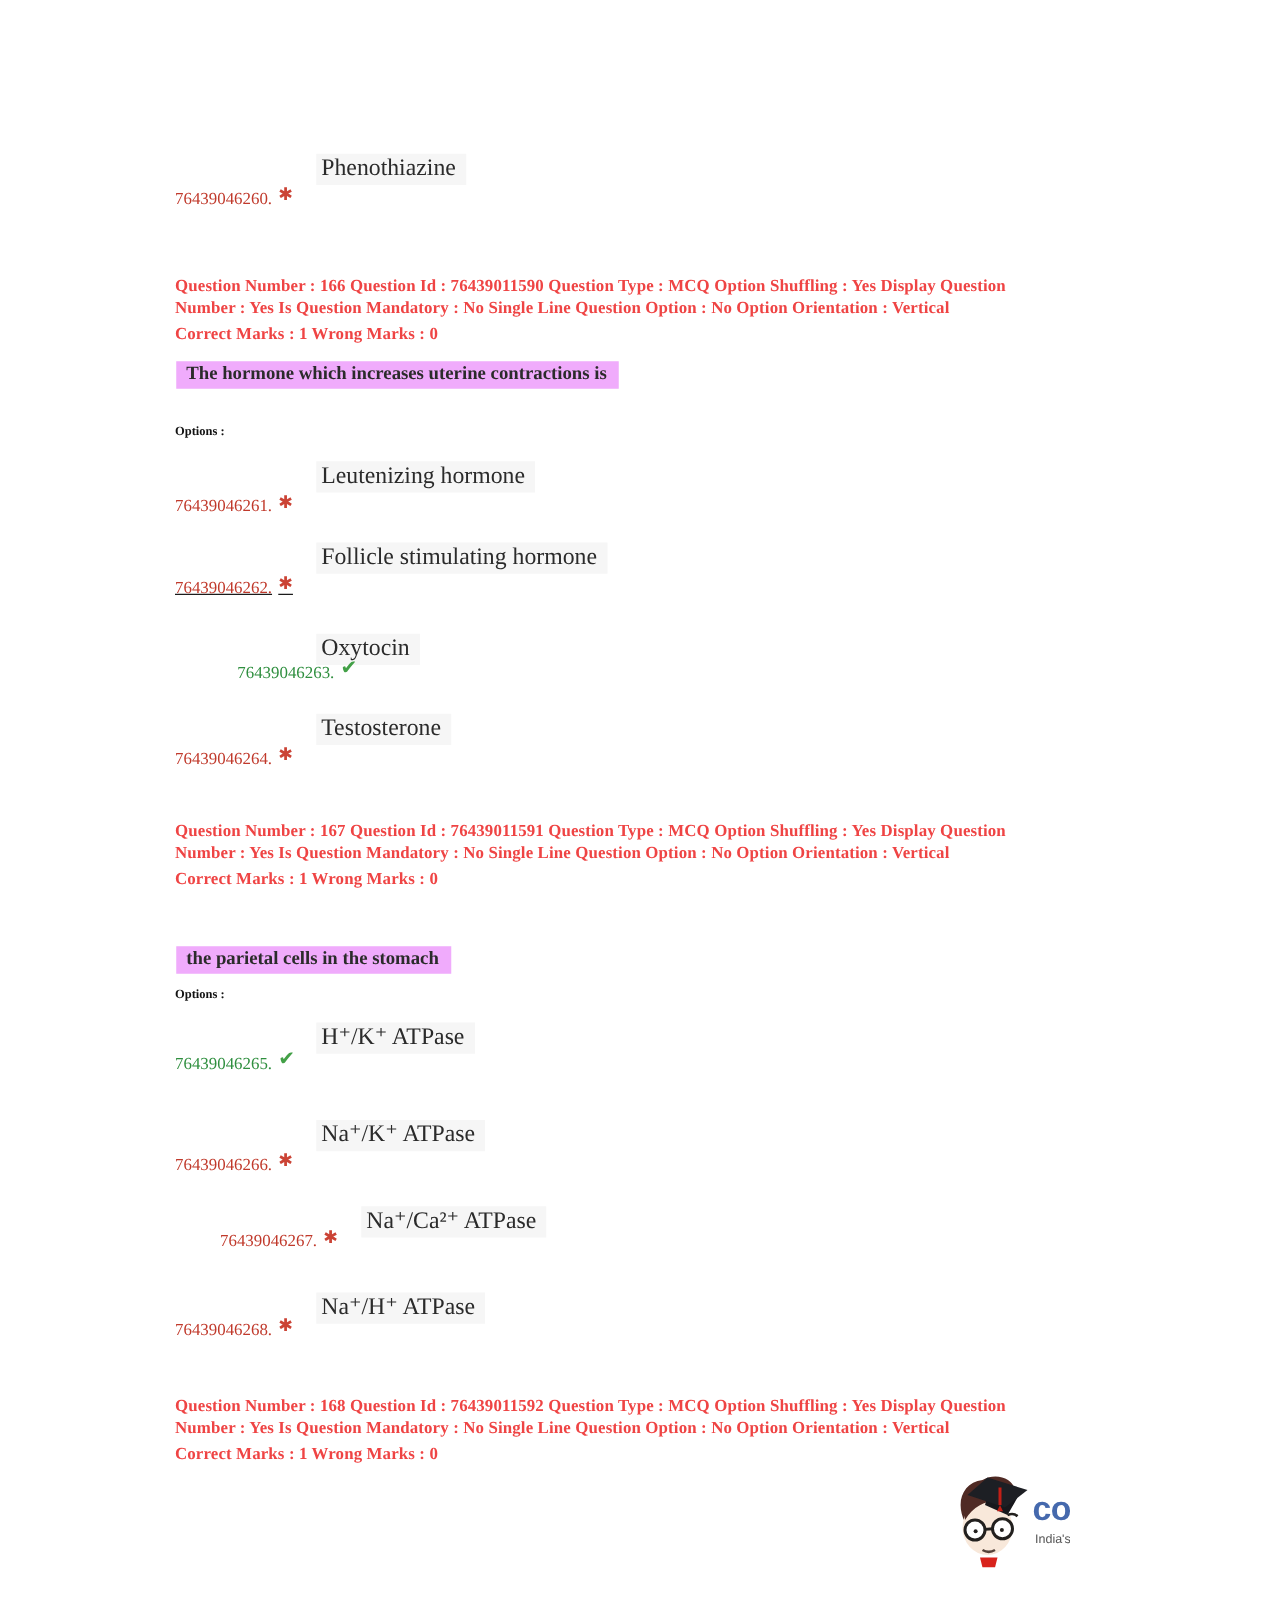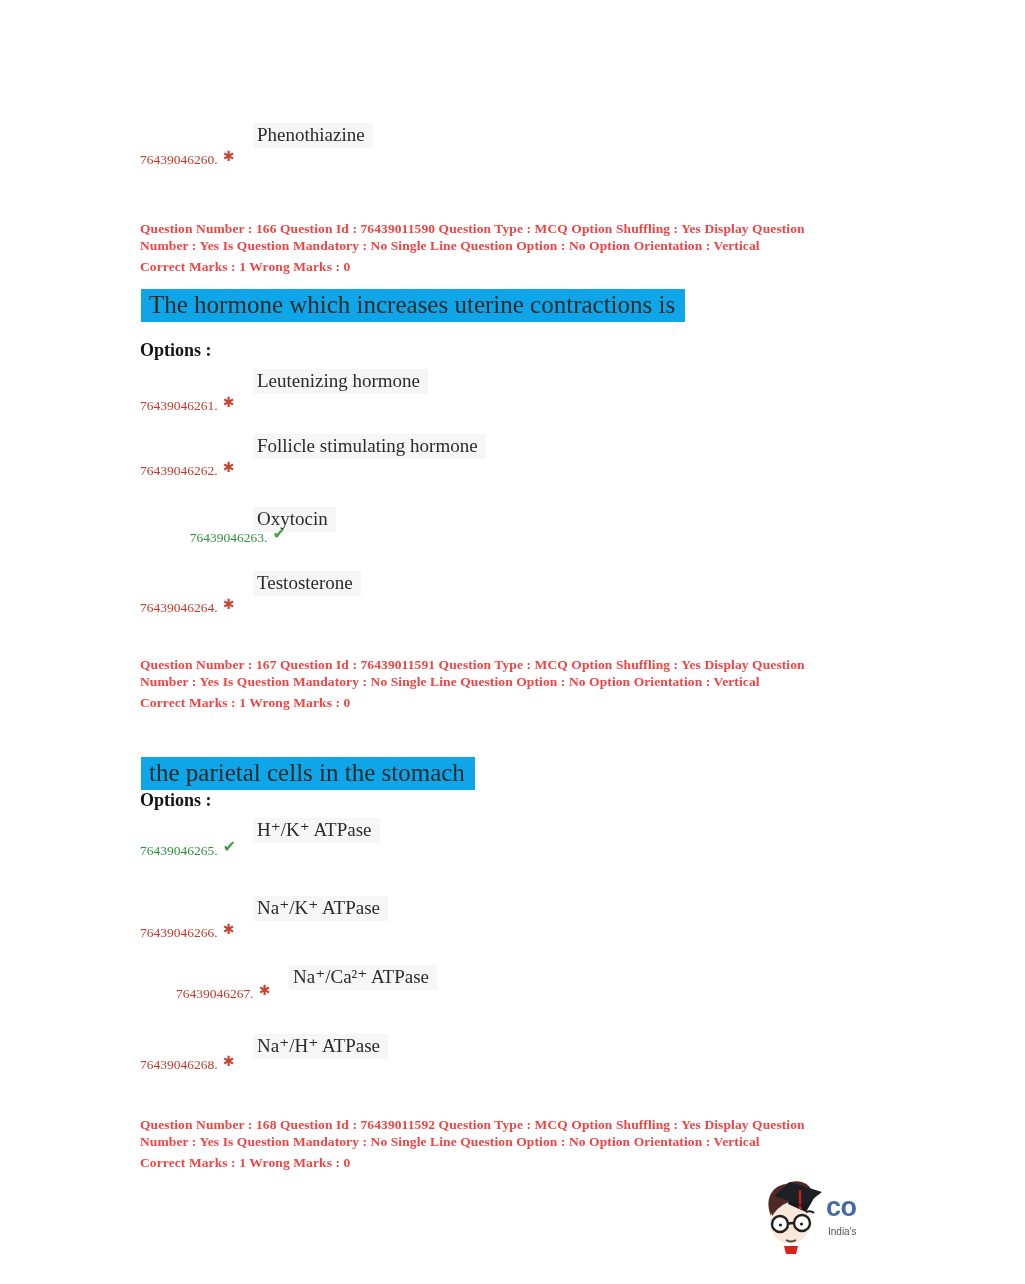--- a/index.html
+++ b/index.html
@@ -19,30 +19,31 @@
     left: 140px;
     font-size: 13.5px;
     font-weight: bold;
     color: #ef4444;
     letter-spacing: 0.1px;
   }
 
   
   .qtext {
     left: 141px;
-    font-size: 25px;
+    font-size: 15px;
     color: #2b2b2b;
-    background: #0ea5e9;
+    background: #f0abfc;
     padding: 2px 10px 3px 8px;
+    font-weight: bold;
   }
 
   
   .options-heading {
     left: 140px;
-    font-size: 18px;
+    font-size: 10px;
     font-weight: bold;
     color: #121212;
   }
 
   
   .option { position: absolute; left: 140px; }
   .opt-label {
     margin-left: 113px;
     font-size: 19px;
     color: #2b2b2b;
@@ -120,21 +121,21 @@
 
   <div class="abs options-heading" style="top: 340px;">Options :</div>
 
   <div class="option" style="top: 369px;">
     <span class="opt-label">Leutenizing hormone</span>
     <div class="opt-idrow wrong">
       <span>76439046261.</span><span class="mark wrong">✱</span>
     </div>
   </div>
 
-  <div class="option" style="top: 434px;">
+  <div class="option" style="top: 434px; text-decoration: underline;">
     <span class="opt-label">Follicle stimulating hormone</span>
     <div class="opt-idrow wrong">
       <span>76439046262.</span><span class="mark wrong">✱</span>
     </div>
   </div>
 
   <div class="option" style="top: 507px; text-align: center;">
     <span class="opt-label">Oxytocin</span>
     <div class="opt-idrow correct" style="margin-top: -4px;">
       <span>76439046263.</span><span class="mark correct">✔</span>

